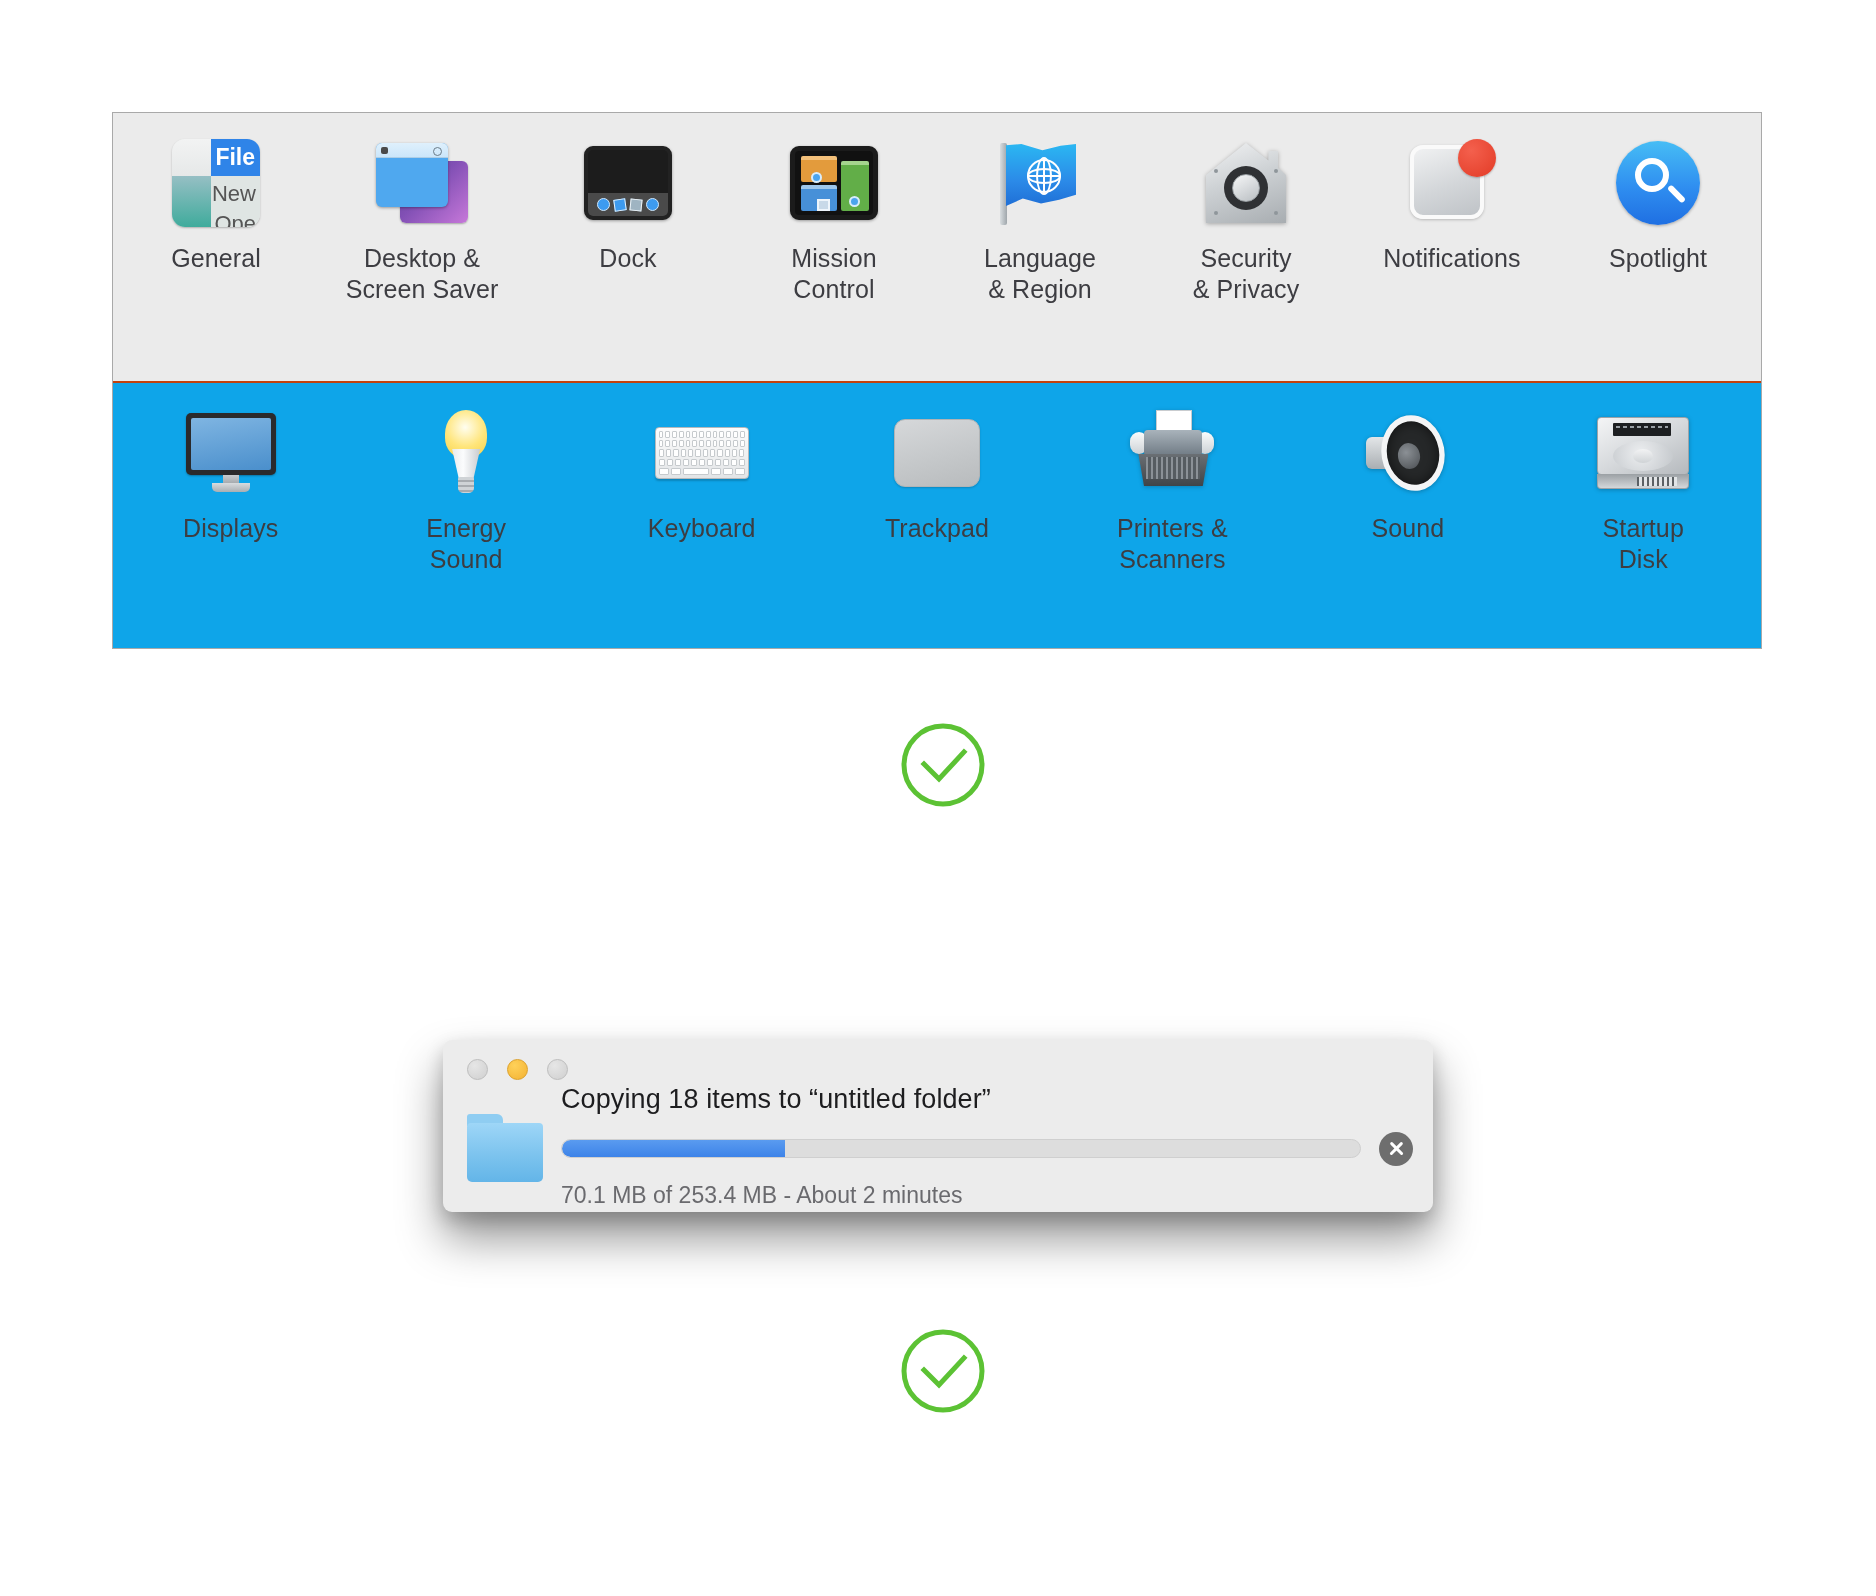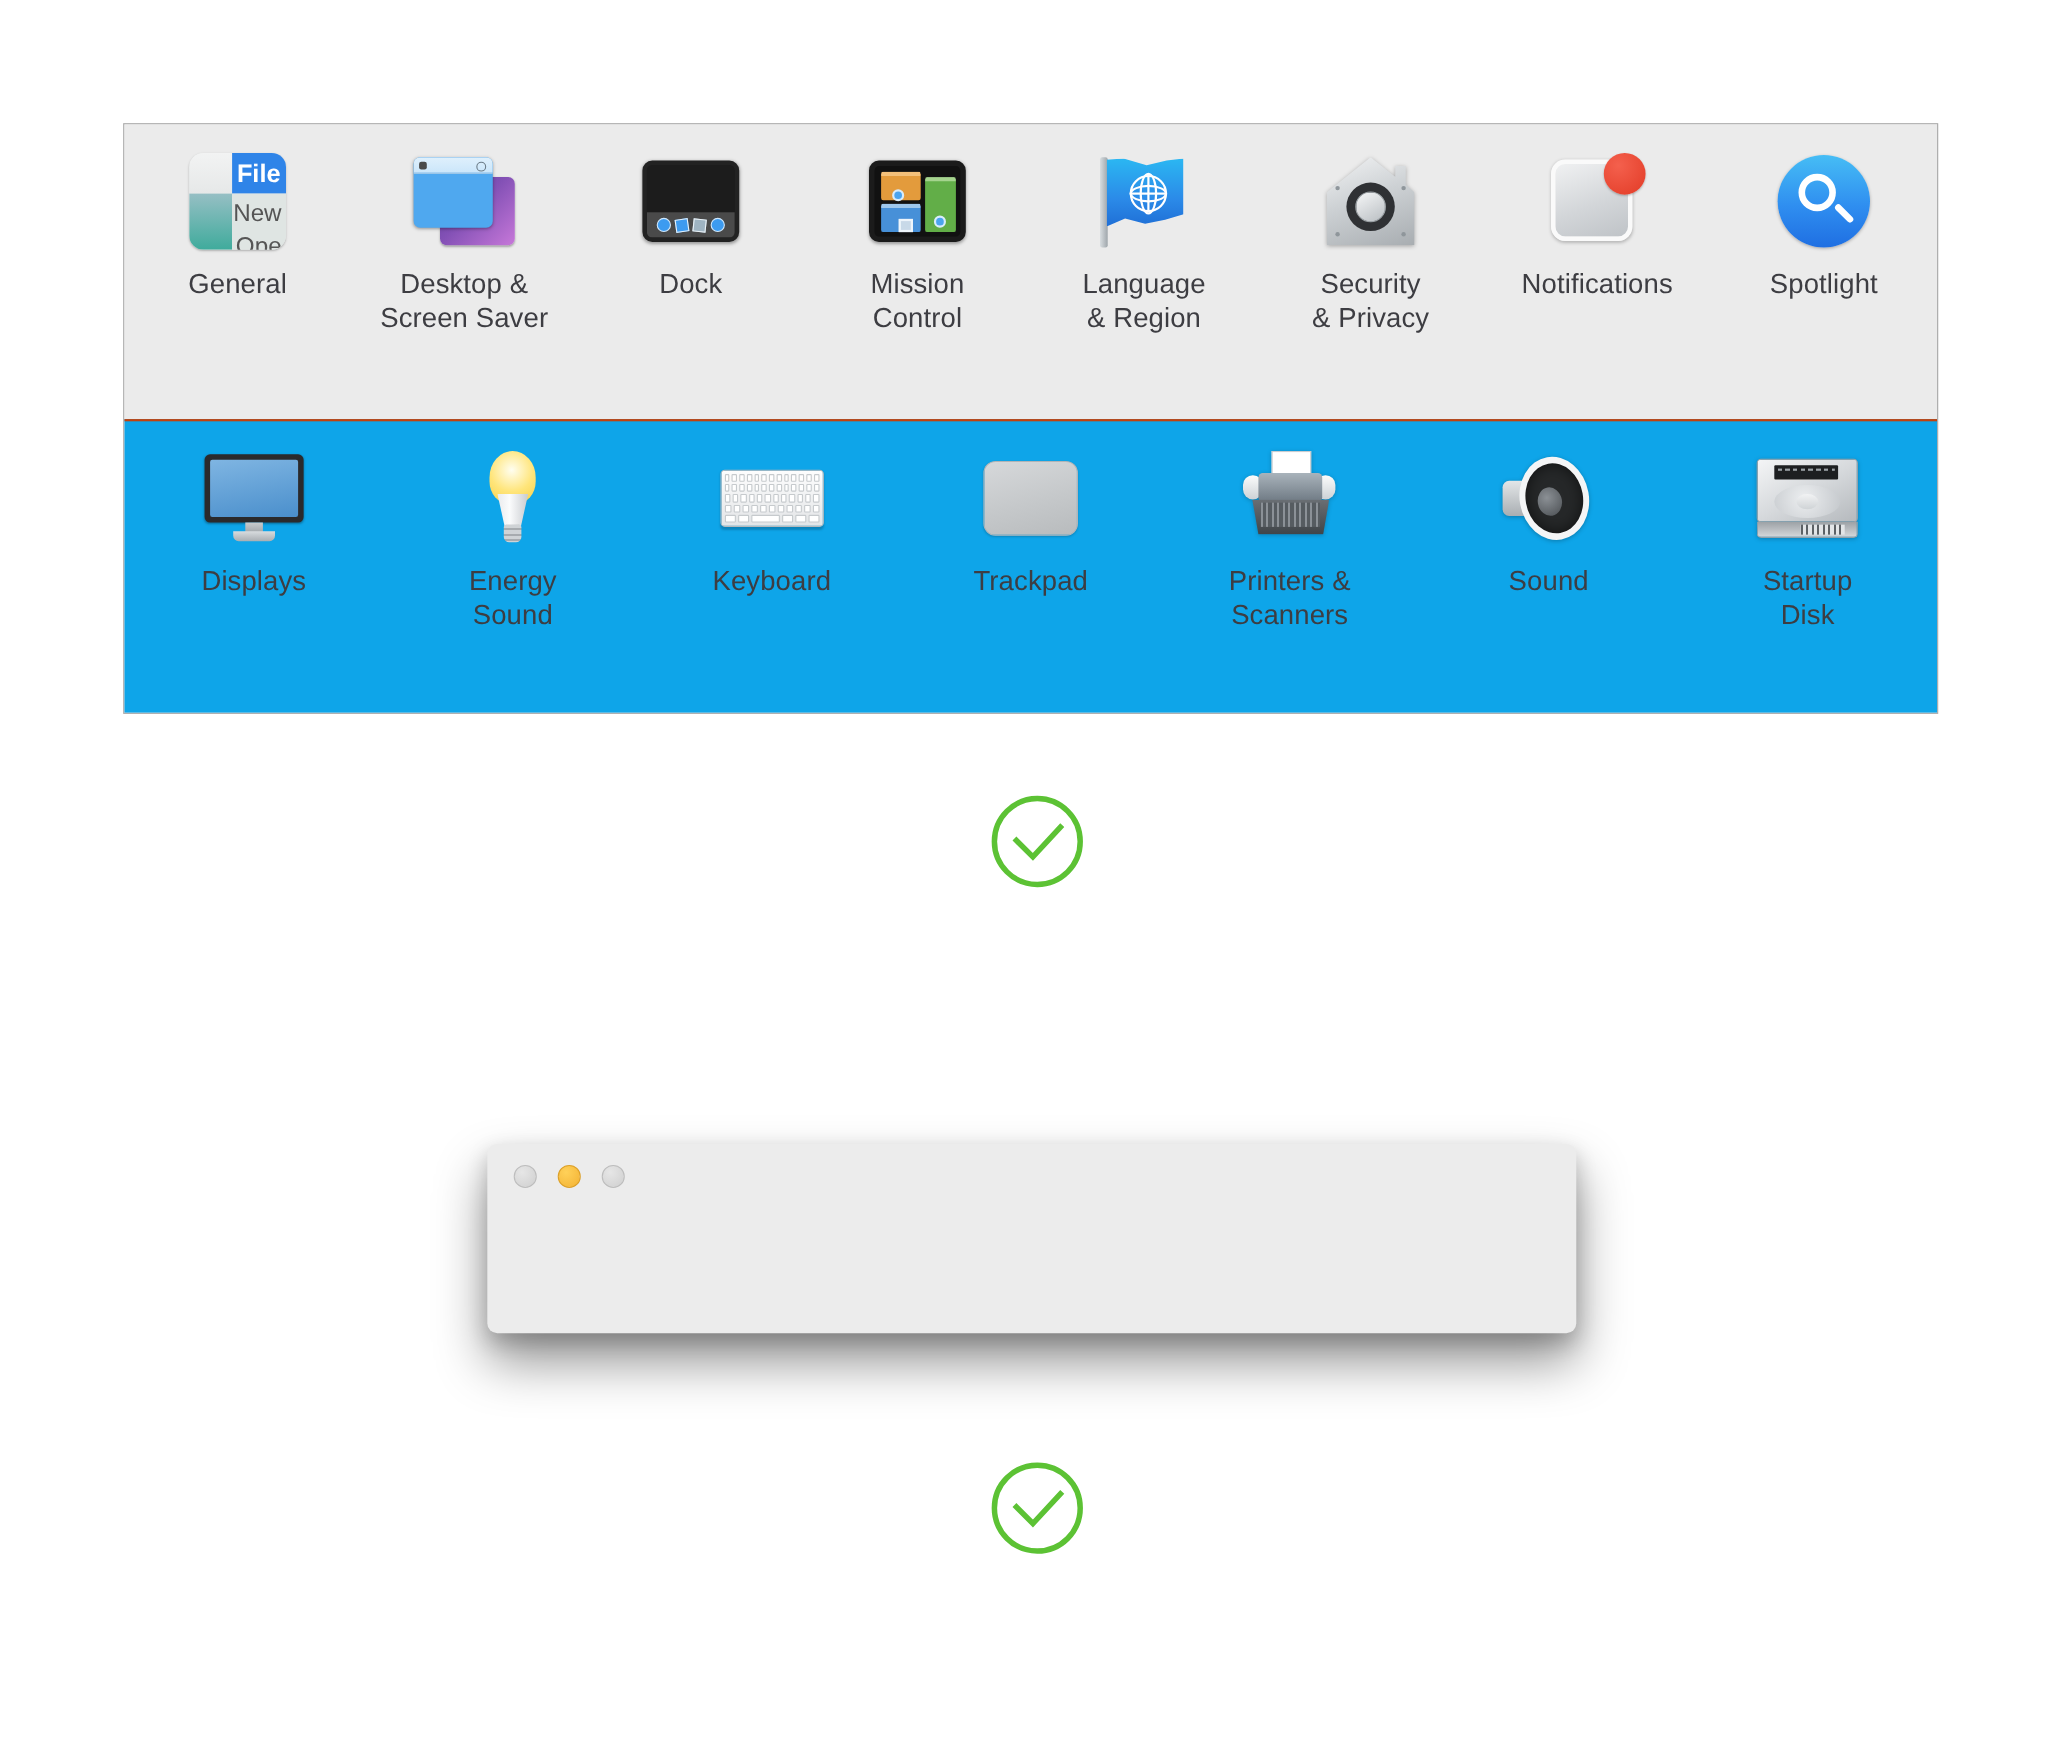--- a/index.html
+++ b/index.html
@@ -17,21 +17,20 @@
     left: 112px; top: 112px;
     width: 1650px; height: 537px;
     border: 1px solid #a9a9a9;
     background: #ebebeb;
     overflow: hidden;
   }
   .prefs-row {
     display: flex;
     align-items: flex-start;
     width: 100%;
-    justify-content: flex-end;
   }
   .prefs-row.row1 { height: 268px; background: #ebebeb; }
   .prefs-row.row2 { height: 267px; background: #0ea5e9; border-top: 2px solid #c2410c; }
 
   .pref-item {
     flex: 1 1 0;
     display: flex;
     flex-direction: column;
     align-items: center;
     padding-top: 22px;
@@ -571,20 +570,39 @@
   </div>
 
   <div class="copy-dialog">
 
     <div class="traffic">
       <span class="tl grey"></span>
       <span class="tl amber"></span>
       <span class="tl grey"></span>
     </div>
 
+    <div class="copy-body">
+      <div class="folder-icon">
+        <div class="tab"></div>
+          <div class="body"></div>
+      </div>
+
+      <div class="copy-main">
+        <div class="copy-title">Copying 18 items to “untitled folder”</div>
+
+        <div class="progress-row">
+          <div class="progress-track">
+            <div class="progress-fill" id="progress-fill" style="width: 28%;"></div>
+          </div>
+          <div class="cancel-btn"></div>
+        </div>
+
+        <div class="copy-status">70.1 MB of 253.4 MB - About 2 minutes</div>
+      </div>
+    </div>
   </div>
 
   <div class="check-mark" style="left:897px; top:1325px;">
     <svg width="92" height="92" viewBox="0 0 92 92" aria-hidden="true">
       <circle cx="46" cy="46" r="39" fill="none" stroke="#5cc234" stroke-width="5"></circle>
       <polyline points="27,45 42,60 67,33" fill="none" stroke="#5cc234" stroke-width="5" stroke-linecap="square"></polyline>
     </svg>
   </div>
 
 </div>

